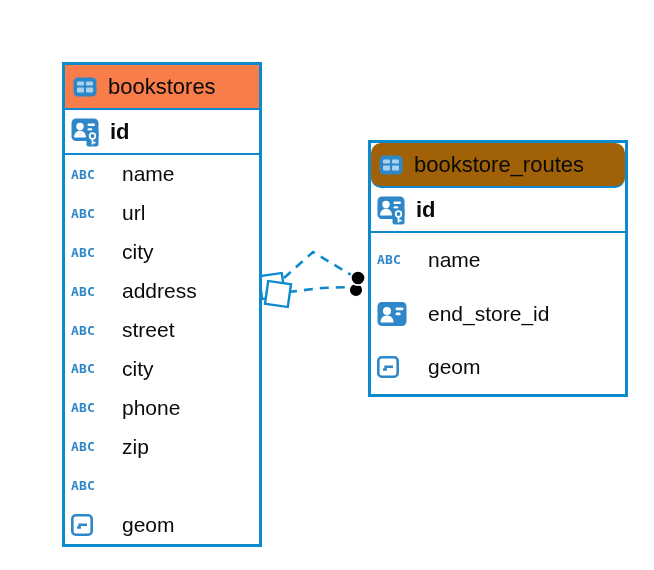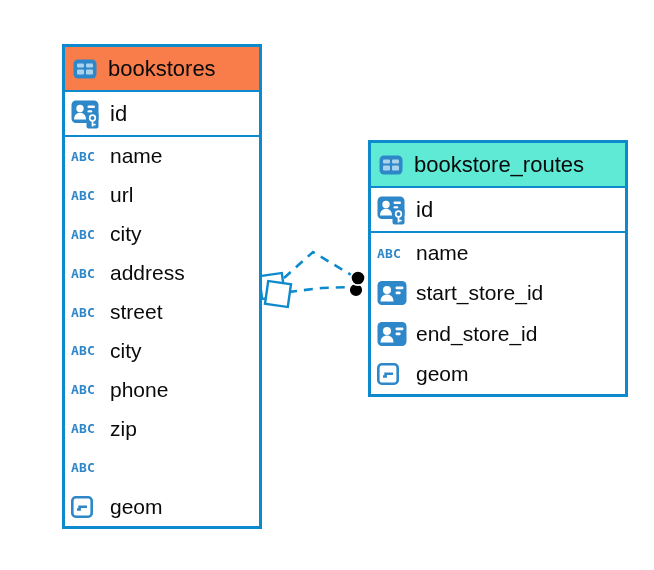--- a/index.html
+++ b/index.html
@@ -12,26 +12,26 @@
     position:absolute;background:#fff;border:3.5px solid var(--blue);
     box-sizing:border-box;display:flex;flex-direction:column;
   }
   .entity-header{
     flex:0 0 45px;display:flex;align-items:center;gap:9px;padding:0 8px;
     border-bottom:2px solid var(--blue);font-size:22px;color:var(--text);
     box-sizing:border-box;white-space:nowrap;
   }
   .key-row{
     flex:0 0 45px;display:flex;align-items:center;gap:7px;padding:0 6px;
-    border-bottom:2px solid var(--blue);font-size:22px;font-weight:normal;
+    border-bottom:2px solid var(--blue);font-size:22px;font-weight:bold;
     color:var(--text);box-sizing:border-box;background:#fff;
   }
   .cols{flex:1 1 auto;display:flex;flex-direction:column;}
   .col-row{
-    flex:1 1 0;display:flex;align-items:center;gap:7px;padding:0 6px;
+    flex:1 1 0;display:flex;align-items:center;gap:19px;padding:0 6px;
     font-size:21px;color:var(--text);white-space:nowrap;
   }
   .icon-box{
     flex:0 0 32px;width:32px;display:flex;align-items:center;
     justify-content:flex-start;
   }
   .abc{
     font-weight:bold;color:var(--icon-blue);font-size:13px;
     letter-spacing:0.2px;font-family:"DejaVu Sans Mono", monospace;
   }
@@ -41,21 +41,21 @@
 
 <div class="canvas">
   <svg class="connector" id="connector-layer" width="654" height="570">
       <polyline points="284,278 313,252 353,276" fill="none" stroke="#0d8acd" stroke-width="2.6" stroke-dasharray="9 7"></polyline>
       <polyline points="288,292 322,288 353,287" fill="none" stroke="#0d8acd" stroke-width="2.6" stroke-dasharray="9 7"></polyline>
       <rect x="260.5" y="274.5" width="23" height="23" fill="#fff" stroke="#0d8acd" stroke-width="2.4" transform="rotate(-8 272 286)"></rect>
       <rect x="266.5" y="282.5" width="23" height="23" fill="#fff" stroke="#0d8acd" stroke-width="2.4" transform="rotate(8 278 294)"></rect>
       <circle cx="356" cy="290" r="7" fill="#000000" stroke="#fff" stroke-width="1.8"></circle>
       <circle cx="358" cy="278" r="7.2" fill="#000000" stroke="#fff" stroke-width="1.8"></circle>
     </svg>
-  <div class="entity" id="entity-0" style="left: 62px; top: 44px; width: 200px; height: 485px;">
+  <div class="entity" id="entity-0" style="left: 62px; top: 62px; width: 200px; height: 485px;">
       <div class="entity-header" style="background: rgb(249, 124, 75);">
         <span class="icon-box" style="flex-basis: 26px; width: 26px;">
           <svg width="24" height="20" viewBox="0 0 24 20">
             <rect x="0.5" y="0.5" width="23" height="19" rx="4.5" fill="#2e87c8"></rect>
             <rect x="4" y="4.5" width="7" height="4" rx="1" fill="#a9d2ec"></rect>
             <rect x="13" y="4.5" width="7" height="4" rx="1" fill="#a9d2ec"></rect>
             <rect x="4" y="10.5" width="7" height="5" rx="1" fill="#a9d2ec"></rect>
             <rect x="13" y="10.5" width="7" height="5" rx="1" fill="#a9d2ec"></rect>
           </svg>
         </span>
@@ -136,21 +136,21 @@
             <svg width="22" height="22" viewBox="0 0 22 22">
               <rect x="1.3" y="1.3" width="19.4" height="19.4" rx="3.5" fill="#fff" stroke="#2e87c8" stroke-width="2.6"></rect>
               <path d="M6 13.5 H8.6 V10.8 H16" fill="none" stroke="#2e87c8" stroke-width="2.6"></path>
             </svg>
           </span>
           <span>geom</span>
         </div>
       </div>
     </div>
   <div class="entity" id="entity-1" style="left: 368px; top: 140px; width: 260px; height: 257px;">
-      <div class="entity-header" style="background: #5eead4;">
+      <div class="entity-header" style="background: #a16207; border-radius: 10px;">
         <span class="icon-box" style="flex-basis: 26px; width: 26px;">
           <svg width="24" height="20" viewBox="0 0 24 20">
             <rect x="0.5" y="0.5" width="23" height="19" rx="4.5" fill="#2e87c8"></rect>
             <rect x="4" y="4.5" width="7" height="4" rx="1" fill="#a9d2ec"></rect>
             <rect x="13" y="4.5" width="7" height="4" rx="1" fill="#a9d2ec"></rect>
             <rect x="4" y="10.5" width="7" height="5" rx="1" fill="#a9d2ec"></rect>
             <rect x="13" y="10.5" width="7" height="5" rx="1" fill="#a9d2ec"></rect>
           </svg>
         </span>
         <span>bookstore_routes</span>
@@ -181,32 +181,20 @@
         <div class="col-row">
           <span class="icon-box">
             <svg width="30" height="26" viewBox="0 0 30 26">
               <rect x="0.5" y="1" width="29" height="24" rx="4.5" fill="#2e87c8"></rect>
               <circle cx="10" cy="10" r="4" fill="#fff"></circle>
               <path d="M3.5 21.5 C3.5 17 6.5 14.5 10 14.5 C13.5 14.5 16.5 17 16.5 21.5 Z" fill="#fff"></path>
               <rect x="18.5" y="6.5" width="8" height="2.8" rx="1.4" fill="#fff"></rect>
               <rect x="18.5" y="11.5" width="5.2" height="2.8" rx="1.4" fill="#fff"></rect>
             </svg>
           </span>
-          <span>start_store_id</span>
-        </div>
-        <div class="col-row">
-          <span class="icon-box">
-            <svg width="30" height="26" viewBox="0 0 30 26">
-              <rect x="0.5" y="1" width="29" height="24" rx="4.5" fill="#2e87c8"></rect>
-              <circle cx="10" cy="10" r="4" fill="#fff"></circle>
-              <path d="M3.5 21.5 C3.5 17 6.5 14.5 10 14.5 C13.5 14.5 16.5 17 16.5 21.5 Z" fill="#fff"></path>
-              <rect x="18.5" y="6.5" width="8" height="2.8" rx="1.4" fill="#fff"></rect>
-              <rect x="18.5" y="11.5" width="5.2" height="2.8" rx="1.4" fill="#fff"></rect>
-            </svg>
-          </span>
           <span>end_store_id</span>
         </div>
         <div class="col-row">
           <span class="icon-box">
             <svg width="22" height="22" viewBox="0 0 22 22">
               <rect x="1.3" y="1.3" width="19.4" height="19.4" rx="3.5" fill="#fff" stroke="#2e87c8" stroke-width="2.6"></rect>
               <path d="M6 13.5 H8.6 V10.8 H16" fill="none" stroke="#2e87c8" stroke-width="2.6"></path>
             </svg>
           </span>
           <span>geom</span>

